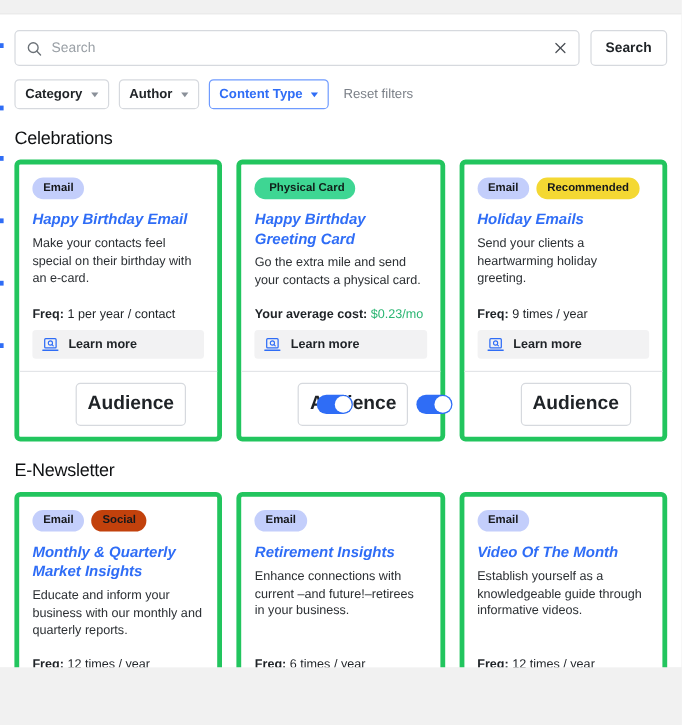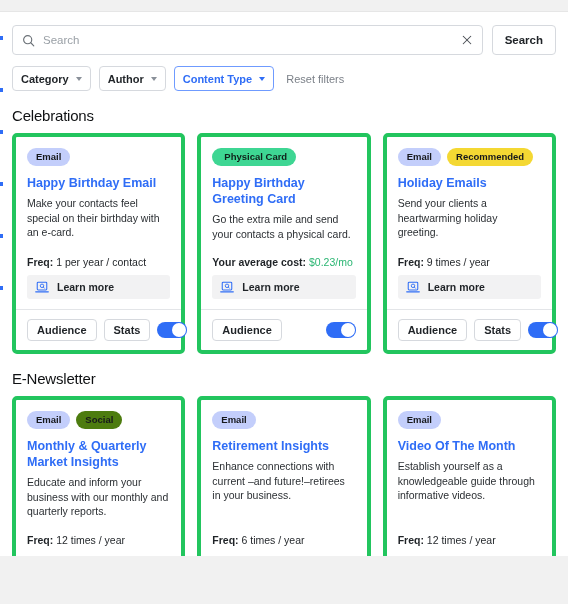--- a/index.html
+++ b/index.html
@@ -80,49 +80,50 @@
     display: flex; flex-direction: column;
   }
   .card-body { padding: 11px 11px 10px 11px; flex: 1; display: flex; flex-direction: column; }
   .badges { display: flex; gap: 6px; flex-wrap: wrap; margin-bottom: 9px; }
   .badge {
     font-size: 9.5px; font-weight: 700; border-radius: 999px;
     padding: 3px 9px; white-space: nowrap; line-height: 12px;
   }
   .badge-email { background: #c3cefb; color: #16181b; }
   .badge-recommended { background: #f4d833; color: #16181b; }
-  .badge-social { background: #4d7c0f; color: #16181b; text-align: right; }
+  .badge-social { background: #c2410c; color: #16181b; text-align: right; }
   .badge-physical { background: #3ed693; color: #10201a; padding-left: 12px; }
 
   .card-title {
     font-size: 12.5px; font-weight: 700; color: #2f6df6;
-    line-height: 16px; margin-bottom: 5px; cursor: pointer;
+    line-height: 16px; margin-bottom: 5px; cursor: pointer; font-style: italic;
   }
   .card-desc { font-size: 10.5px; color: #2b2f33; line-height: 14.5px; }
   .spacer { flex: 1; min-height: 6px; }
   .meta { font-size: 10.5px; color: #1f2327; margin: 9px 0 7px 0; }
   .meta-label { font-weight: 700; }
   .meta-value-green { color: #2bb673; font-weight: 400; }
 
   .learn-more {
     background: #f2f2f3; border-radius: 3px; height: 24px;
     display: flex; align-items: center; gap: 8px; padding: 0 8px;
     font-size: 10.5px; font-weight: 700; color: #1f2327; cursor: pointer;
   }
   .lm-icon { flex: 0 0 auto; width: 14px; height: 13px; display: block; }
 
   .card-footer {
     border-top: 1px solid #e3e5e8; padding: 9px 11px;
     display: flex; align-items: center; gap: 7px;
   }
   .pill-btn {
-    height: 22px; padding: 0 9px; border: 1px solid #d6d9de; border-radius: 4px;
-    background: #fff; font-size: 11px; font-weight: 700; color: #1f2327;
+    height: 36px; padding: 0 9px; border: 1px solid #d6d9de; border-radius: 4px;
+    background: #fff; font-size: 16px; font-weight: 700; color: #1f2327;
     cursor: pointer; display: flex; align-items: center;
     font-family: "Liberation Sans", sans-serif;
+    margin-left: 36px;
   }
   .toggle {
     margin-left: auto; width: 30px; height: 16px; border-radius: 999px;
     background: #2f6df6; position: relative; cursor: pointer; flex: 0 0 auto;
   }
   .toggle .knob {
     position: absolute; top: 1px; right: 1px; width: 14px; height: 14px;
     border-radius: 50%; background: #fff; box-shadow: 0 0 0 1px rgba(47,109,246,.35);
   }
 

